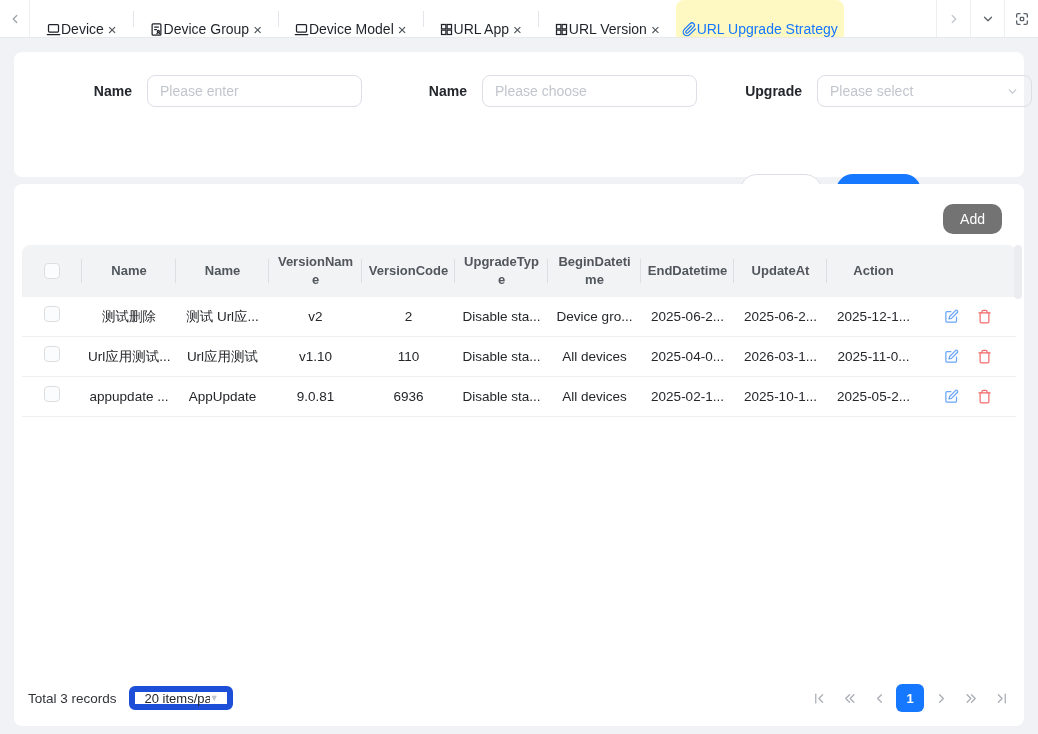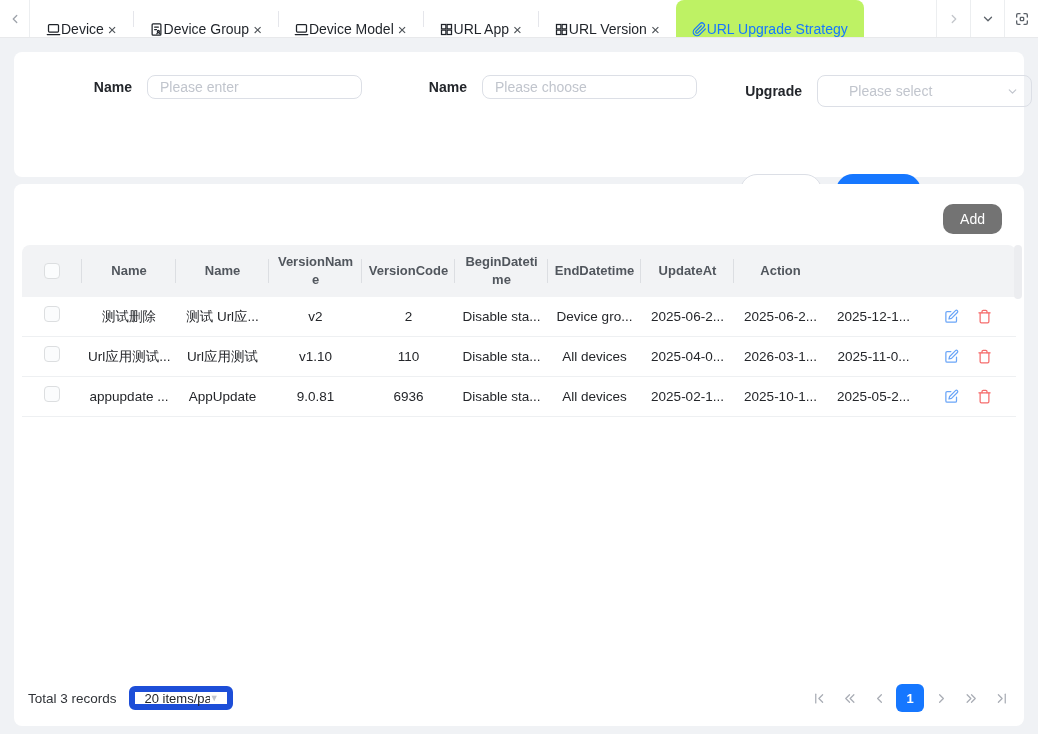--- a/index.html
+++ b/index.html
@@ -26,21 +26,21 @@
   .tab-nav-left { border-right:1px solid #eceef0; }
   .tabs { display:flex; align-items:stretch; flex:1 1 auto; overflow:hidden; }
   .tab {
     display:flex; align-items:flex-end; gap:0; padding:0 16px;
     font-size:14px; color:#1f2329; cursor:pointer; position:relative; white-space:nowrap;
   }
   .tab + .tab::before {
     content:""; position:absolute; left:0; top:11px; height:16px; width:1px; background:#e5e6eb;
   }
   .tab.active {
-    background:#bef264; color:#1677ff; border-radius:8px 8px 0 0; padding:0 16px;
+    background:#fef9c3; color:#1677ff; border-radius:8px 8px 0 0; padding:0 6px;
   }
   .tab.active::before { display:none; }
   .tab .ticon { display:flex; align-items:center; color:inherit; }
   .tab .tclose { font-size:15px; color:#4e5358; margin-left:4px; line-height:1; }
   .tabbar-right { display:flex; align-items:stretch; flex:0 0 auto; }
   .tabbar-right .ctrl {
     width:34px; display:flex; align-items:center; justify-content:center;
     border-left:1px solid #eceef0; color:#5c6269; cursor:pointer;
   }
   .tabbar-right .ctrl.disabled { color:#c3c6cb; }
@@ -48,30 +48,30 @@
   
   .filter-card {
     position:absolute; top:52px; left:14px; right:14px; height:125px;
     background:#fff; border-radius:8px;
   }
   .filter-item { position:absolute; top:23px; display:flex; align-items:center; }
   .filter-item .flabel {
     width:60px; text-align:right; font-size:14px; font-weight:bold; color:#23262b; margin-right:15px;
   }
   .fctrl {
-    width:215px; height:24px; border:1px solid #dcdfe6; border-radius:8px;
+    width:215px; height:32px; border:1px solid #dcdfe6; border-radius:8px;
     font-size:14px; padding:0 12px; color:#24262a; background:#fff; outline:none;
     font-family:"Liberation Sans", sans-serif;
   }
   .fctrl::placeholder { color:#c1c5cd; }
   .fselect {
     width:215px; height:32px; border:1px solid #dcdfe6; border-radius:8px;
     display:flex; align-items:center; justify-content:space-between; padding:0 12px; cursor:pointer;
   }
-  .fselect .ph { font-size:14px; color:#c1c5cd;margin-left:19px; }
+  .fselect .ph { font-size:14px; color:#c1c5cd; }
   .filter-actions {
     position:absolute; top:122px; right:20px; display:flex; align-items:center; gap:14px;
   }
   .btn {
     height:34px; border-radius:17px; font-size:14px; display:inline-flex;
     align-items:center; justify-content:center; cursor:pointer; border:none;
     font-family:"Liberation Sans", sans-serif;
   }
   .btn-plain { background:#fff; border:1px solid #dcdfe6; color:#2a2d33; padding:0 22px; }
   .btn-primary { background:#1677ff; color:#fff; padding:0 20px; }
@@ -295,20 +295,21 @@
   <div class="grid-table">
 
     <div class="trow thead">
       <div class="cell">
           <span class="checkbox"></span>
         </div>
       <div class="cell">Name</div>
       <div class="cell">Name</div>
       <div class="cell">VersionName</div>
       <div class="cell">VersionCode</div>
+      <div class="cell">UpgradeType</div>
       <div class="cell">BeginDatetime</div>
       <div class="cell">EndDatetime</div>
       <div class="cell">UpdateAt</div>
       <div class="cell">Action</div>
     </div>
 
     <div class="trow tbody-row">
       <div class="cell"><span class="checkbox"></span></div>
       <div class="cell">测试删除</div>
       <div class="cell">测试 Url应...</div>

